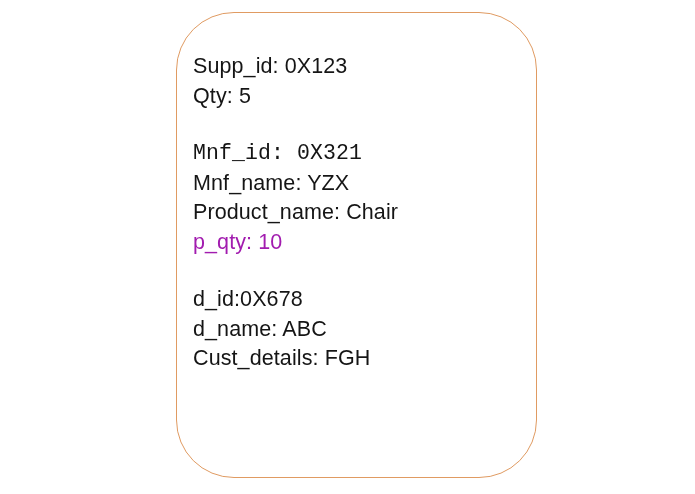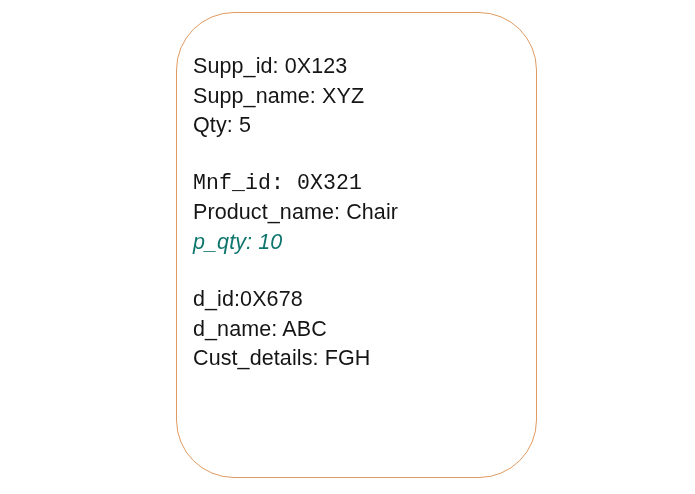--- a/index.html
+++ b/index.html
@@ -61,28 +61,28 @@
 <body>
 
 <div id="canvas" style="background: rgb(255, 255, 255);">
 
   <div id="entity-card" style="border-color: rgb(224, 155, 98);"></div>
 
   <div id="card-text">
 
     <div class="field-group">
       <div class="field-line" style="color: rgb(21, 21, 21);">Supp_id: 0X123</div>
-      <div class="field-line" style="color: rgb(21, 21, 21);">Supp_name: XYZ</div>
       <div class="field-line" style="color: rgb(21, 21, 21);">Qty: 5</div>
     </div>
 
     <div class="field-group">
       <div class="field-line" style="color: rgb(21, 21, 21); font-family: Liberation Mono, monospace;">Mnf_id: 0X321</div>
+      <div class="field-line" style="color: rgb(21, 21, 21);">Mnf_name: YZX</div>
       <div class="field-line" style="color: rgb(21, 21, 21);">Product_name: Chair</div>
-      <div class="field-line" style="color: #0f766e; font-style: italic;">p_qty: 10</div>
+      <div class="field-line" style="color: #a21caf;">p_qty: 10</div>
     </div>
 
     <div class="field-group">
       <div class="field-line" style="color: rgb(21, 21, 21);">d_id:0X678</div>
       <div class="field-line" style="color: rgb(21, 21, 21);">d_name: ABC</div>
       <div class="field-line" style="color: rgb(21, 21, 21);">Cust_details: FGH</div>
     </div>
 
   </div>
 </div>

